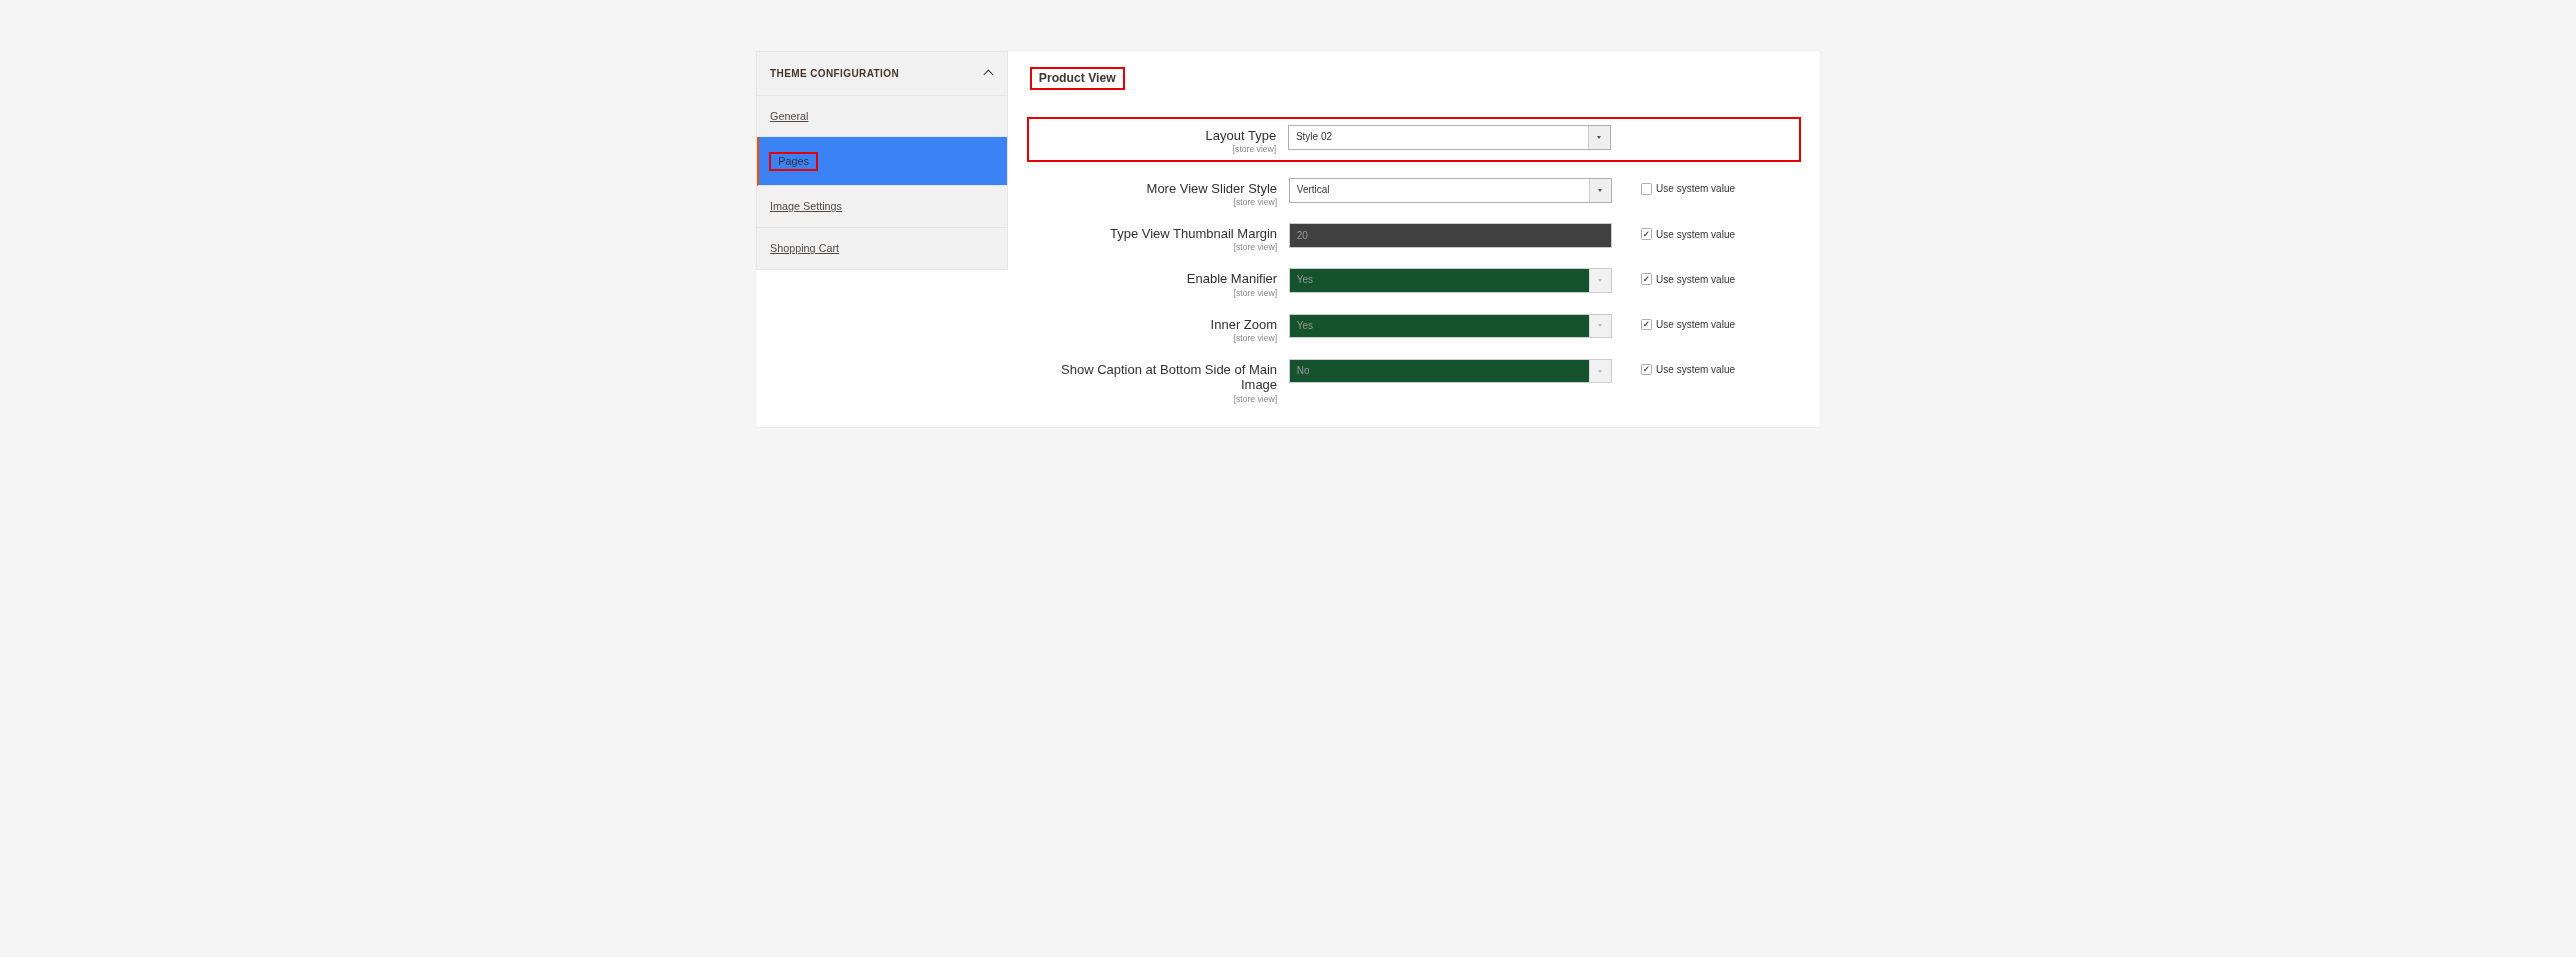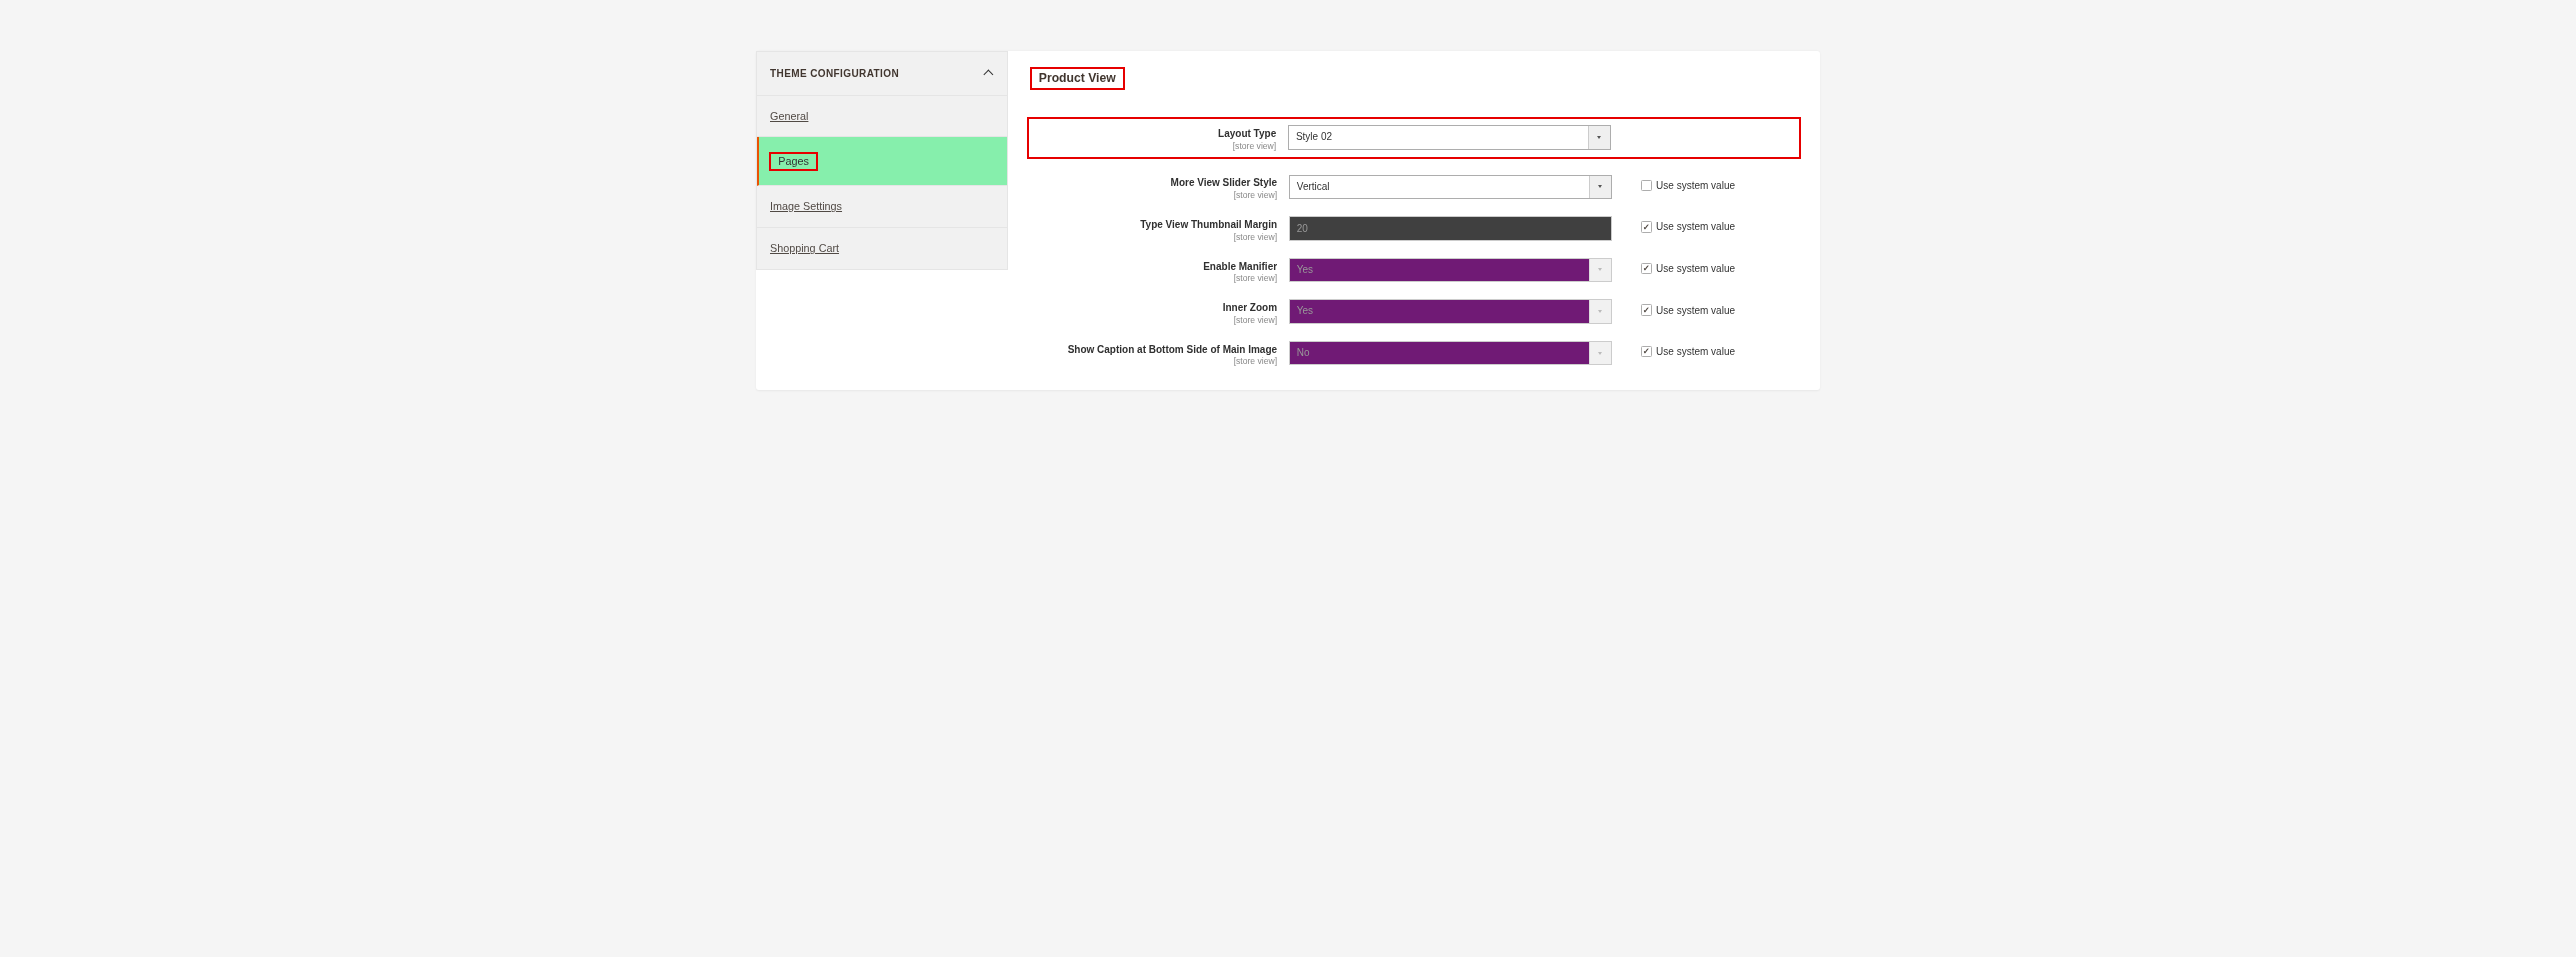--- a/index.html
+++ b/index.html
@@ -63,21 +63,21 @@
   .sidebar-item {
     padding: 14.4px 13px;
     background: #f1f1f1;
     border-bottom: 0.7px solid #e5e5e5;
     color: #514a45;
     cursor: pointer;
     font-size: 10.8px;
     text-decoration: underline;
   }
   .sidebar-item.active {
-    background: #86efac;
+    background: #3b82f6;
     border-left: 2.9px solid #eb5202;
     padding-left: 10px;
   }
   .sidebar-item.active .item-label {
     display: inline-block;
     border: 2.2px solid #e60000;
     padding: 1.4px 7.2px;
     color: #333;
   }
   .main {
@@ -104,43 +104,43 @@
     margin-left: -2.9px;
     margin-right: -2.9px;
   }
   .label-col {
     width: 259px;
     text-align: right;
     padding-right: 11.5px;
     padding-top: 2.9px;
   }
   .label-main {
-    font-weight: 700;
-    font-size: 10px;
+    font-weight: 400;
+    font-size: 13px;
     color: #303030;
     line-height: 1.2;
   }
   .label-scope {
     font-size: 8.6px;
     color: #888;
     margin-top: 0.7px;
   }
   .input-col {
     width: 323px;
   }
   .select-control {
     position: relative;
     display: flex;
     width: 100%;
     height: 24.4px;
     border: 0.7px solid #adadad;
     background: #fff;
   }
   .select-control.disabled {
-    background: #701a75;
+    background: #14532d;
     color: #999;
     border-color: #ccc;
   }
   .select-value {
     flex: 1;
     padding: 5px 7.2px;
     font-size: 10px;
     color: #333;
   }
   .select-control.disabled .select-value { color: #999; }

